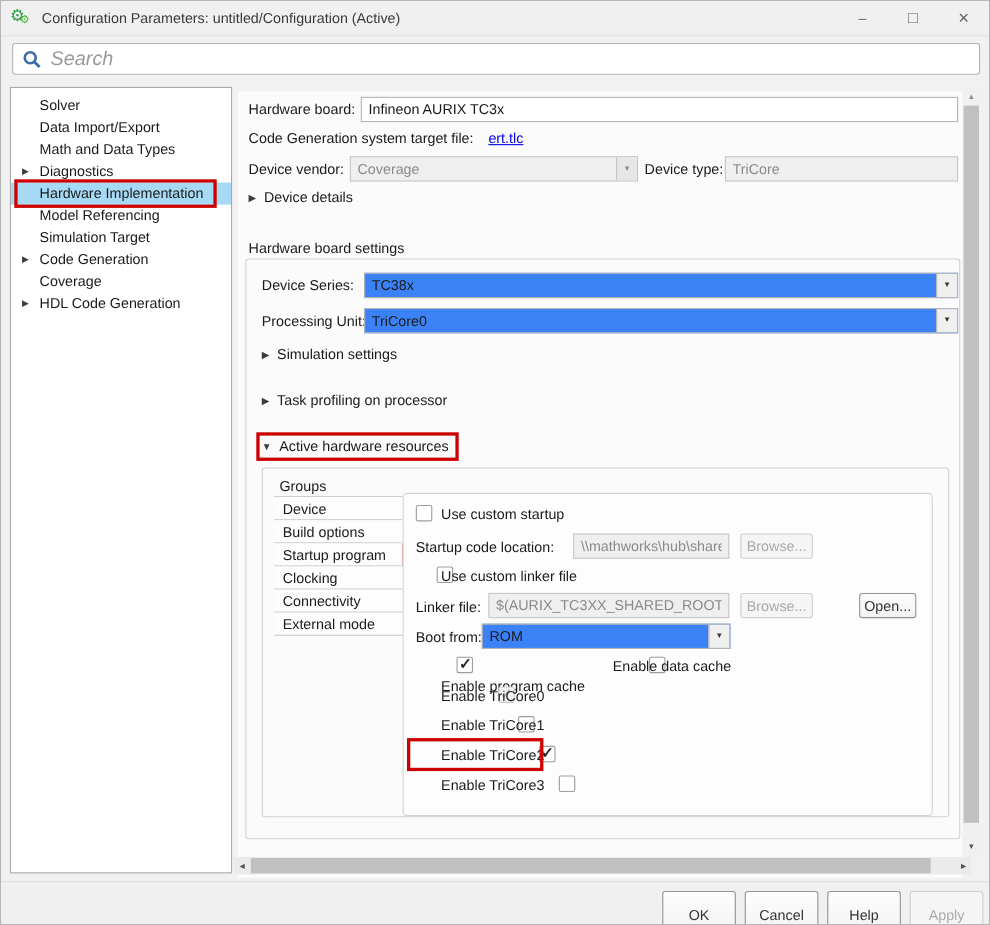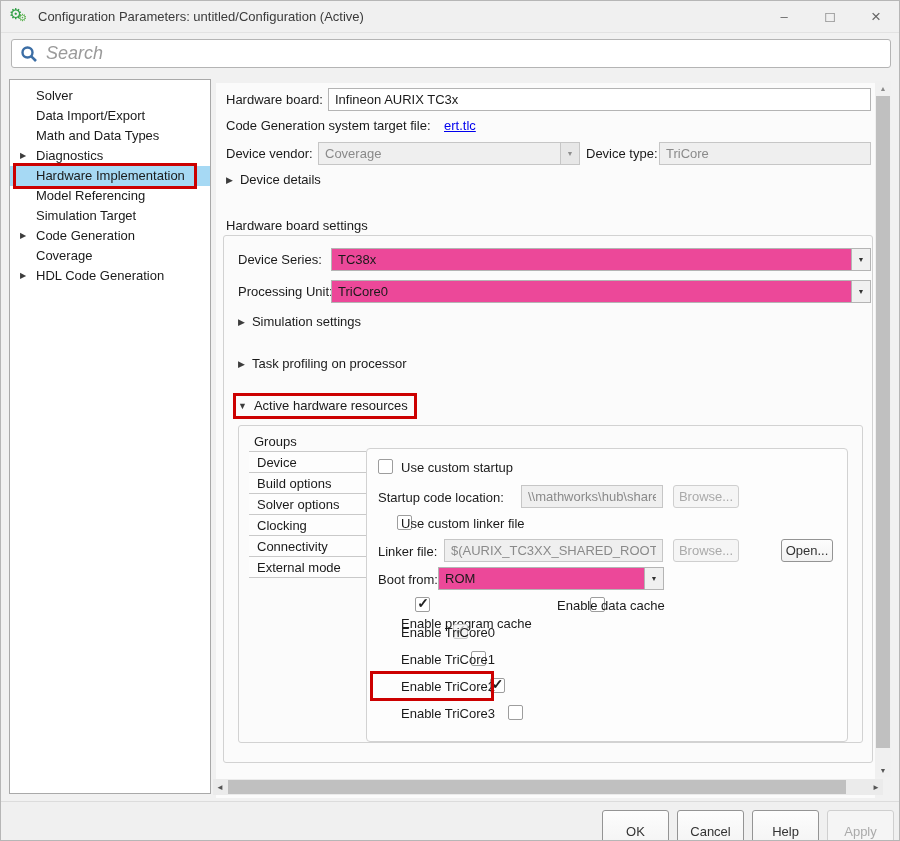--- a/index.html
+++ b/index.html
@@ -28,21 +28,21 @@
   .side-item .tri { position:absolute; left:10px; top:0; font-size:8px; color:#3c3c3c; }
   .side-item.sel { background:#a6d9f4; }
   .annot { position:absolute; border:3px solid #cc0000; pointer-events:none; z-index:50; }
 
   
   .main { position:absolute; left:215px; top:82px; width:659px; height:715px; background:#fbfbfb; }
   .abs { position:absolute; }
   .lbl { white-space:nowrap; }
   .txtfield { background:#fff; border:1px solid #b4b4b4; height:23px; padding:0 6px; font-size:13px; color:#1a1a1a; font-family:"Liberation Sans",sans-serif; }
   .txtfield.disabled { background:#efefef; border-color:#c6c6c6; color:#8a8a8a; }
-  .combo { background:#ec4899; border:1px solid #b4b4b4; height:23px; display:flex; align-items:center; }
+  .combo { background:#3b82f6; border:1px solid #b4b4b4; height:23px; display:flex; align-items:center; }
   .combo .val { flex:1; padding:0 6px; white-space:nowrap; overflow:hidden; }
   .combo .arrowbox { width:19px; align-self:stretch; border-left:1px solid #b4b4b4; background:#f0f0f0; display:flex; align-items:center; justify-content:center; font-size:7px; color:#333; }
   .combo.disabled { background:#efefef; border-color:#c6c6c6; }
   .combo.disabled .val { color:#8a8a8a; }
   .combo.disabled .arrowbox { background:#e7e7e7; color:#8e8e8e; border-left-color:#c6c6c6; }
   .link { color:#0000EE; text-decoration:underline; cursor:pointer; }
   .disclosure { display:flex; align-items:center; gap:7px; white-space:nowrap; }
   .disclosure .tri { font-size:9px; color:#3c3c3c; }
   .groupbox { border:1px solid #d2d2d2; border-radius:3px; background:transparent; }
   .cb { position:relative; display:inline-block; width:15px; height:15px; background:#fff; border:1px solid #9d9d9d; border-radius:2px; }
@@ -175,21 +175,21 @@
 
     
     <div class="abs groupbox" style="left:22px; top:342px; width:625px; height:318px;"></div>
     <span class="abs lbl" style="left:38px; top:351px;">Groups</span>
 
     
     <div class="abs glist" style="left:33px; top:368px; width:117px;">
       <div class="gitem"><span>Device</span></div>
       <div class="gitem"><span>Build options</span></div>
       <div class="gitem">
-        <span>Solver options</span>
+        <span>Startup program</span>
         <span class="annot" style="left:-6px; top:-4px; right:-3px; bottom:-4px;"></span>
       </div>
       <div class="gitem"><span>Clocking</span></div>
       <div class="gitem"><span>Connectivity</span></div>
       <div class="gitem"><span>External mode</span></div>
     </div>
 
     
     <div class="abs groupbox" style="left:150px; top:365px; width:482px; height:294px; border-radius:4px; background:#fdfdfd;"></div>
 

